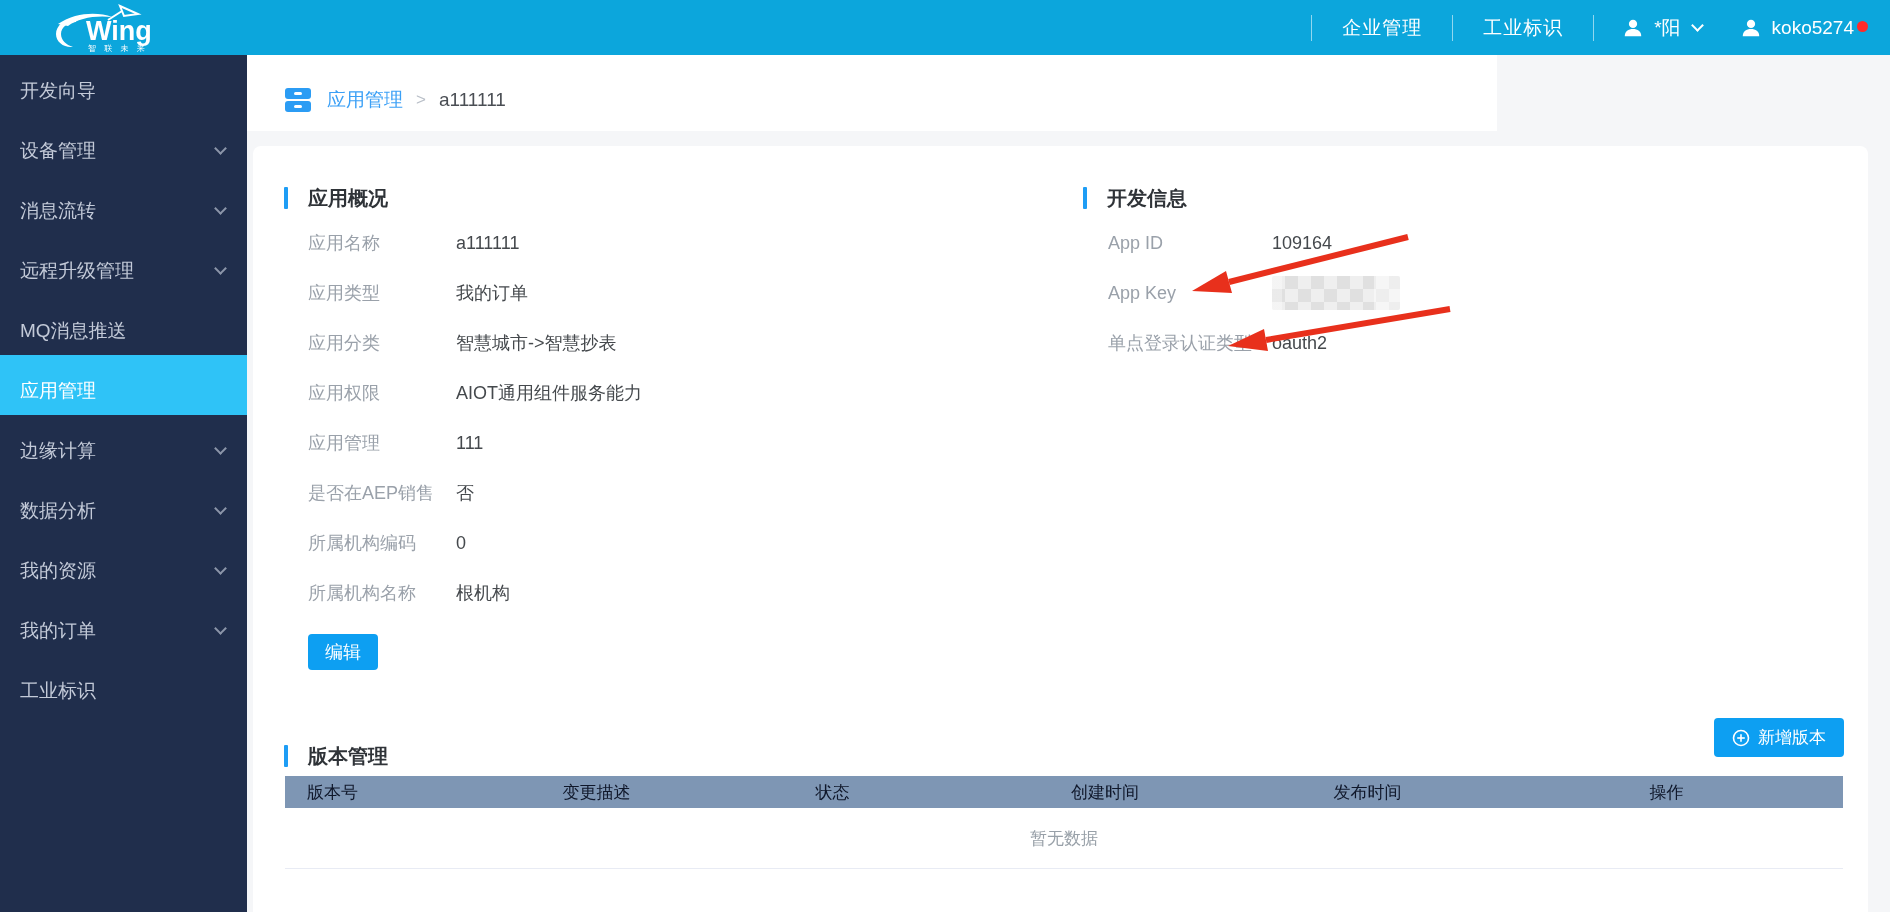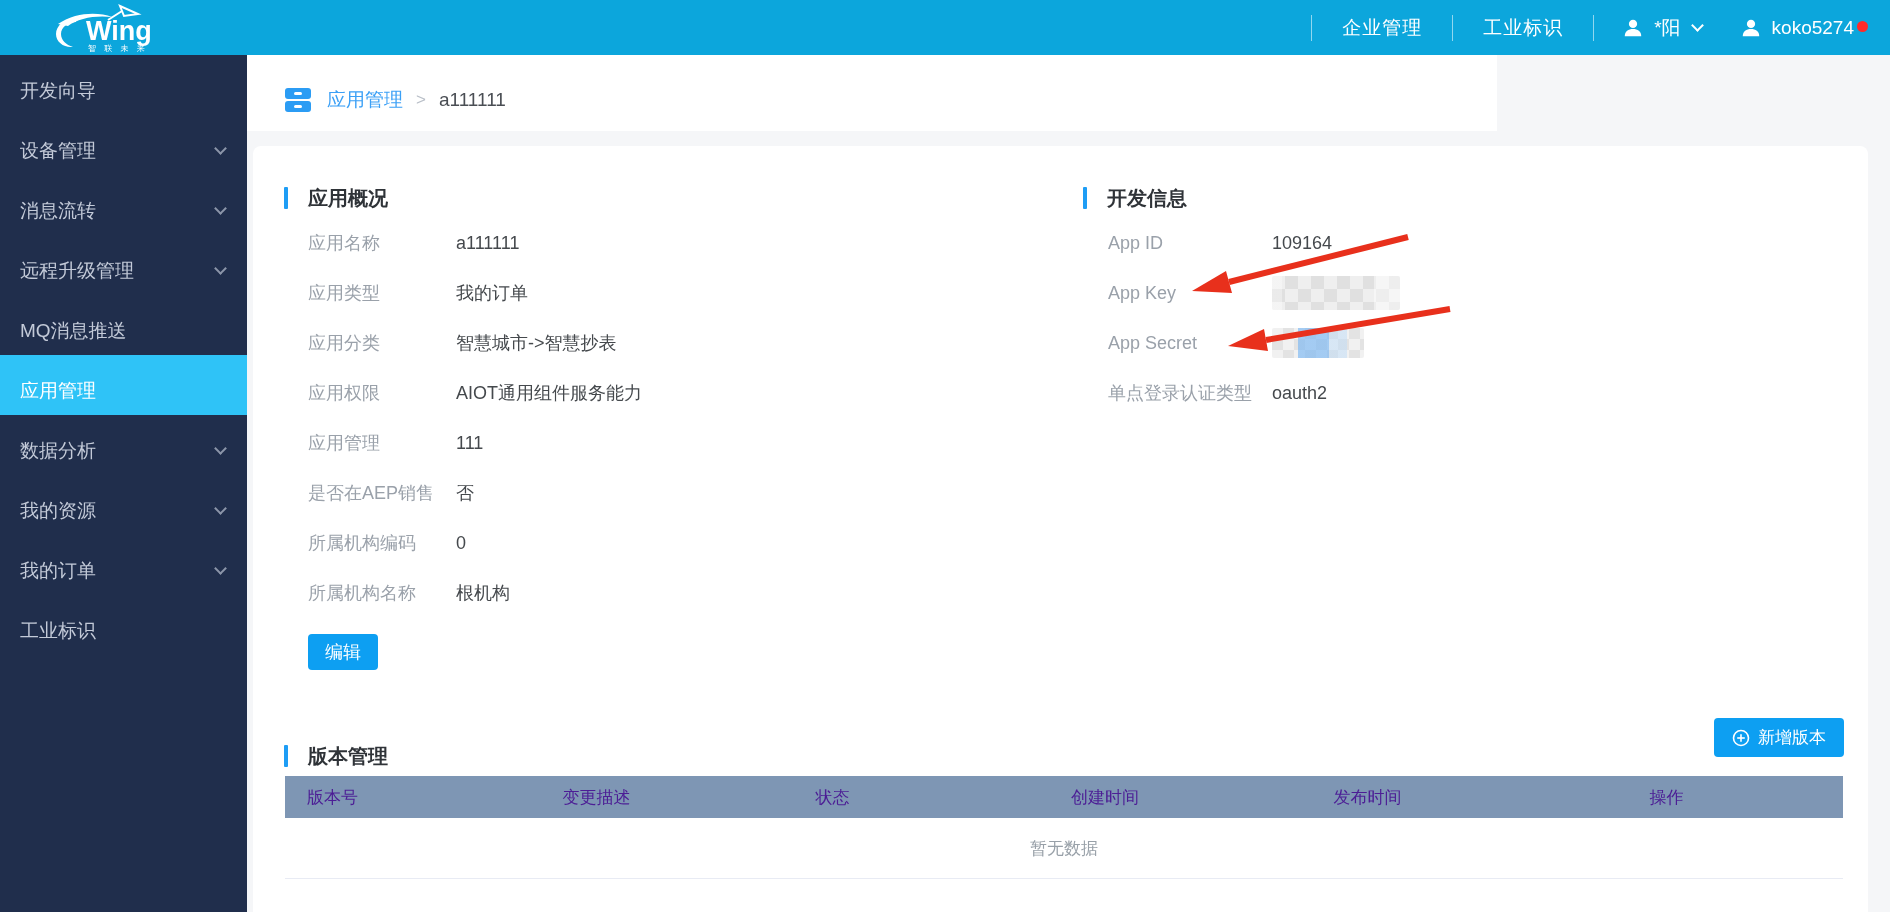--- a/index.html
+++ b/index.html
@@ -71,23 +71,23 @@
   .btn { display:inline-flex; align-items:center; justify-content:center;
     background:#0d9ff2; color:#fff; border:none; border-radius:4px; cursor:pointer;
     font-family:inherit; }
   .btn-edit { width:70px; height:36px; font-size:18px; margin:16px 0 0 24px; }
   .btn-add { position:absolute; right:24px; top:572px; height:39px; padding:0 18px; font-size:17px; }
   .btn-add svg { margin-right:8px; }
 
   .vers-head { position:absolute; left:31px; top:598px; }
 
   .vtable { position:absolute; left:32px; top:630px; width:1558px; }
-  .vhead { height:42px; background:#7e96b4; display:grid;
+  .vhead { height:32px; background:#7e96b4; display:grid;
     grid-template-columns:208px 207px 265px 280px 245px 1fr; align-items:center;
-    color:#4c1d95; font-size:17px; }
+    color:#0f172a; font-size:17px; }
   .vhead .hc { text-align:center; }
   .vhead .hc:first-child { text-align:left; padding-left:22px; }
   .vempty { height:61px; display:flex; align-items:center; justify-content:center;
     color:#98a0a8; font-size:17px; border-bottom:1px solid #e8ebf4; background:#fff; }
 
   
   .arrows { position:absolute; left:0; top:0; width:1890px; height:912px;
     pointer-events:none; z-index:30; }
 </style>
 </head>
@@ -148,20 +148,24 @@
     <span>远程升级管理</span>
     <span class="chev-g"></span>
     </div>
   <div class="side-item">
     <span>MQ消息推送</span>
     </div>
   <div class="side-item active">
     <span>应用管理</span>
     </div>
   <div class="side-item">
+    <span>边缘计算</span>
+    <span class="chev-g"></span>
+    </div>
+  <div class="side-item">
     <span>数据分析</span>
     <span class="chev-g"></span>
     </div>
   <div class="side-item">
     <span>我的资源</span>
     <span class="chev-g"></span>
     </div>
   <div class="side-item">
     <span>我的订单</span>
     <span class="chev-g"></span>
@@ -235,24 +239,20 @@
     <div class="rows">
       <div class="frow">
         <span class="flabel">App ID</span>
         <span class="fvalue">109164</span>
         </div>
       <div class="frow">
         <span class="flabel">App Key</span>
         <span class="mosaic-key"></span>
         </div>
       <div class="frow">
-        <span class="flabel">App Secret</span>
-        <span class="mosaic-secret"></span>
-        </div>
-      <div class="frow">
         <span class="flabel">单点登录认证类型</span>
         <span class="fvalue">oauth2</span>
         </div>
     </div>
   </div>
 
   <div class="sect-head vers-head">
     <span class="accent"></span>
     <span class="sect-title">版本管理</span>
   </div>

